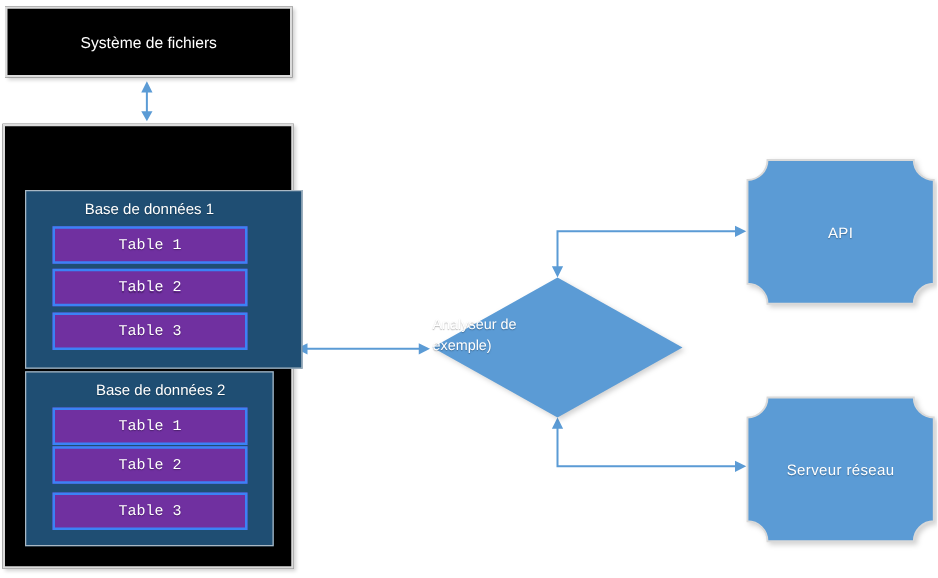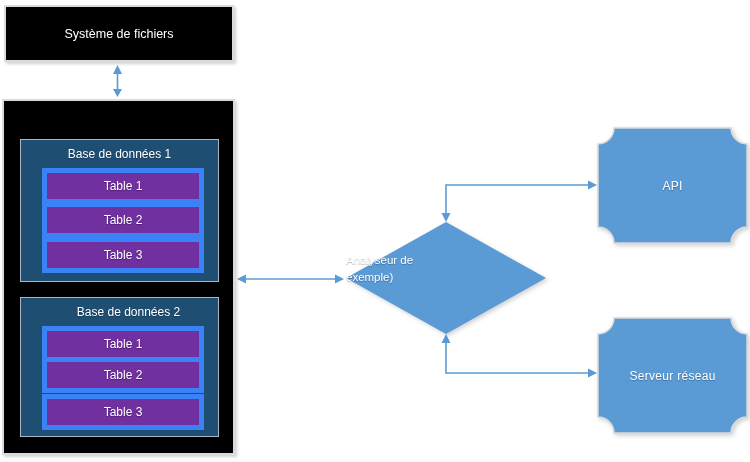--- a/index.html
+++ b/index.html
@@ -14,23 +14,24 @@
     box-shadow:2px 2px 3px rgba(0,0,0,0.18);box-sizing:border-box;
   }
   .whitelabel{
     color:#ffffff;text-shadow:0 1px 1px rgba(0,0,0,0.30);
     display:flex;align-items:center;justify-content:center;text-align:center;
   }
   .navybox{
     position:absolute;background:#1F4E73;border:1px solid #A9B8C4;box-sizing:content-box;
   }
   .tablebox{
-    position:absolute;background:#7030A0;border:5px solid #3b82f6;
+    position:absolute;background:#7030A0;border:2px solid #3b82f6;
     color:#fff;font-size:12px;display:flex;align-items:center;justify-content:center;
     text-shadow:0 1px 1px rgba(0,0,0,0.35);
+    font-family:Liberation Mono, monospace;
   }
   .shape{filter:drop-shadow(2px 2px 2px rgba(0,0,0,0.18));}
   .diamond-label{position:absolute;left:346px;top:252px;width:200px;color:#fff;
     font-size:11.5px;line-height:17px;text-align:left;text-shadow:0 1px 1px rgba(0,0,0,0.30);}
   .plaque-label{position:absolute;width:149px;height:115px;font-size:12px;letter-spacing:.3px;}
 </style>
 </head>
 <body>
 
 <div class="canvas">
@@ -68,21 +69,21 @@
     <path class="shape" d="M614,318 H731 A16 16 0 0 0 747,334 V417 A16 16 0 0 0 731,433 H614 A16 16 0 0 0 598,417 V334 A16 16 0 0 0 614,318 Z" fill="#5B9BD5" stroke="#D9D9D9" stroke-width="1.5"></path>
   </svg>
 
   <div class="bluebox whitelabel" style="left:4px;top:5px;width:230px;height:57px;font-size:12.5px;">
     <span>Système de fichiers</span>
   </div>
 
   <div class="bluebox" style="left:2px;top:99px;width:233px;height:356px;">
 
 
-    <div class="navybox" style="left:16px;top:38px;width:197px;height:141px;">
+    <div class="navybox" style="left:16px;top:51px;width:197px;height:141px;padding-left:23px;">
       <div class="whitelabel abs" style="left:0;top:5px;width:197px;height:18px;font-size:12px;">Base de données 1</div>
       <div class="tablebox" style="left:21px;top:28px;width:152px;height:26px;">Table 1</div>
       <div class="tablebox" style="left:21px;top:62px;width:152px;height:26px;">Table 2</div>
       <div class="tablebox" style="left:21px;top:97px;width:152px;height:26px;">Table 3</div>
     </div>
 
     <div class="navybox" style="left:16px;top:196px;width:197px;height:138px;">
       <div class="whitelabel abs" style="left:0;top:5px;width:215px;height:18px;font-size:12px;">Base de données 2</div>
       <div class="tablebox" style="left:21px;top:28px;width:152px;height:26px;">Table 1</div>
       <div class="tablebox" style="left:21px;top:59px;width:152px;height:26px;">Table 2</div>

